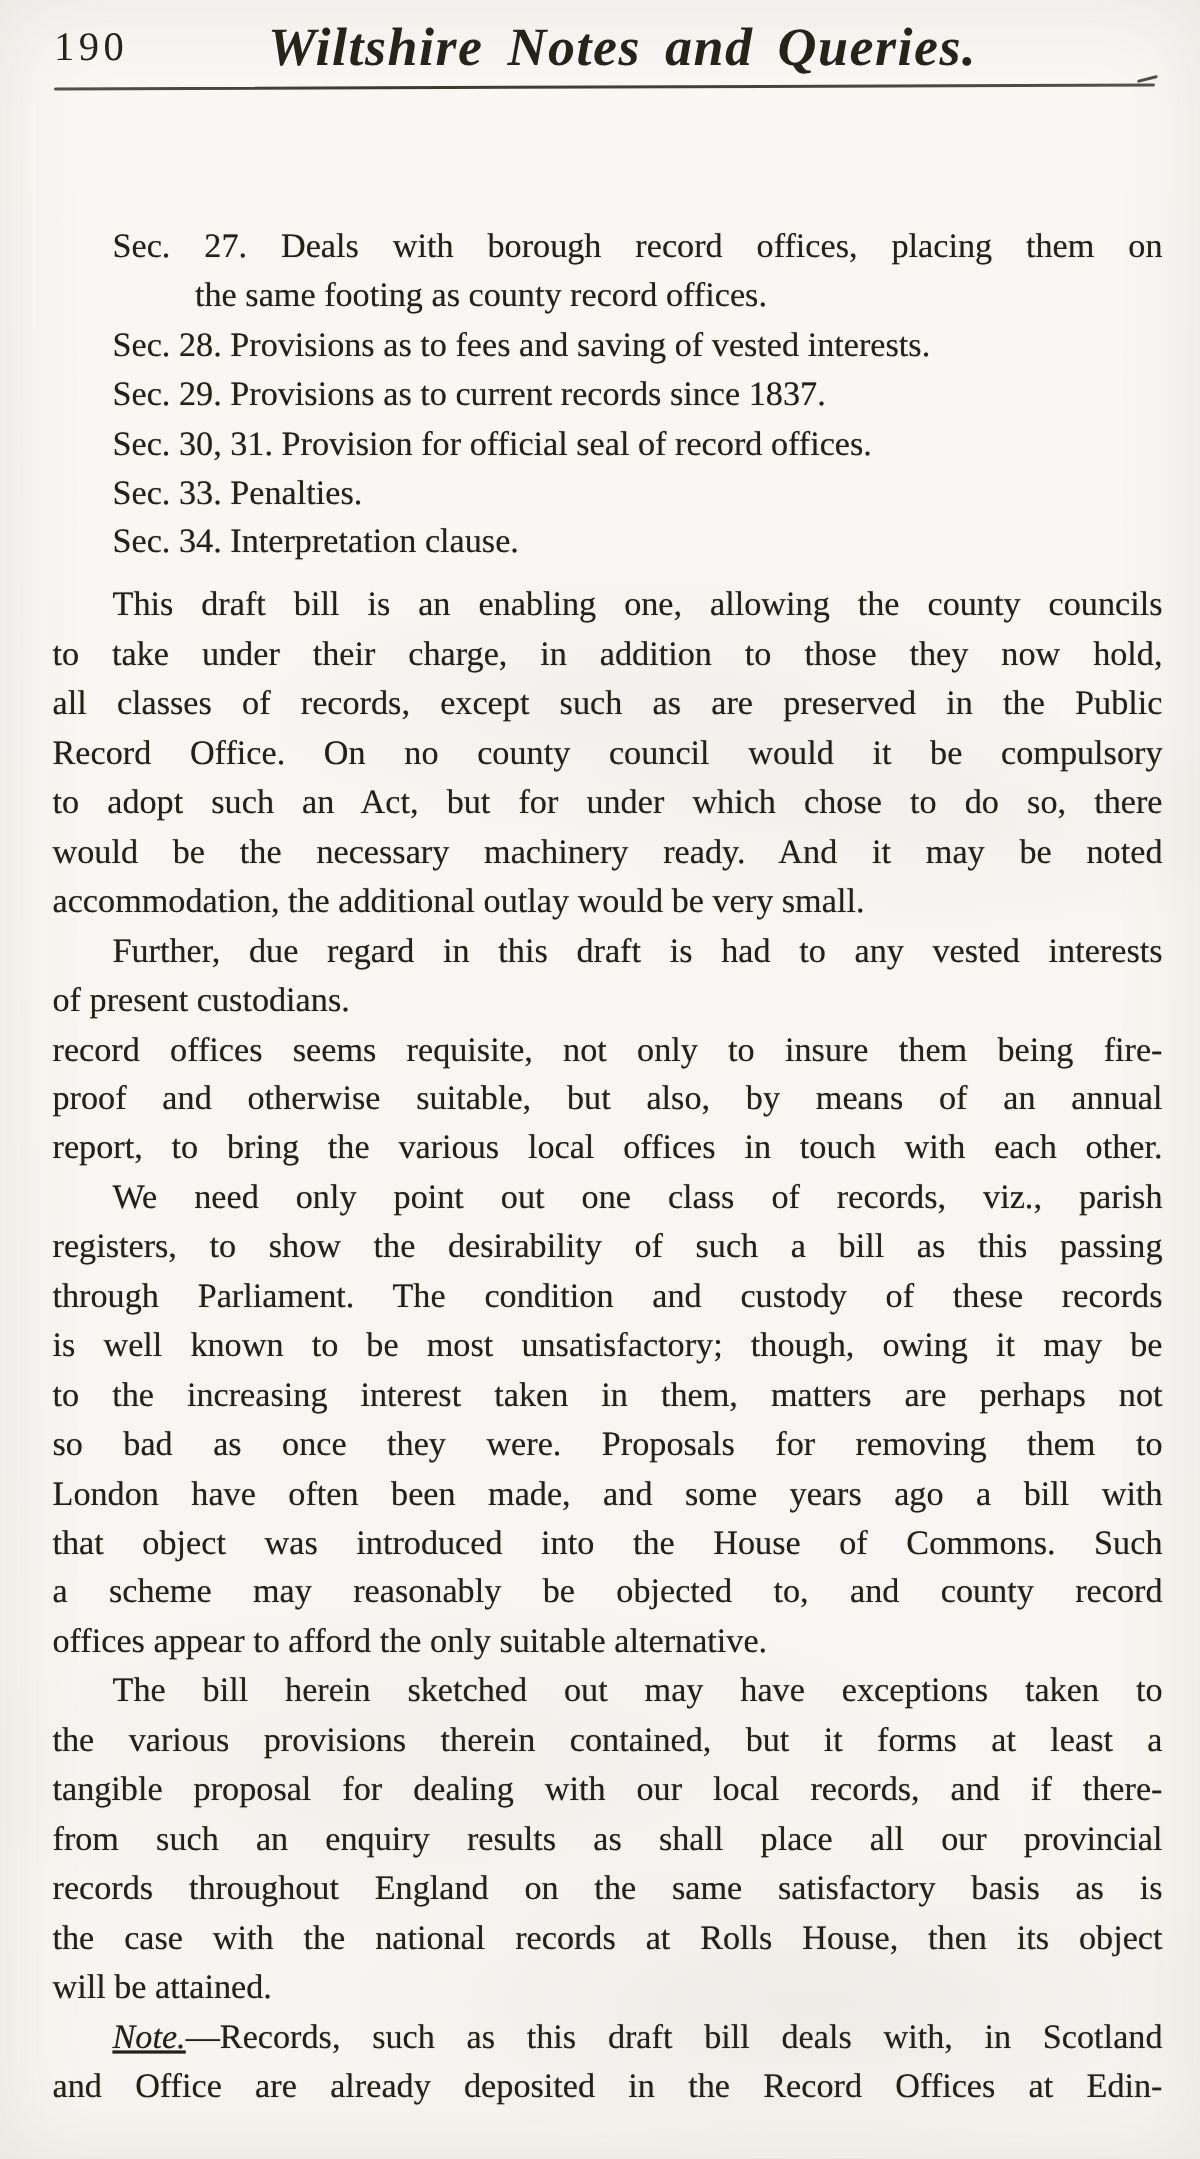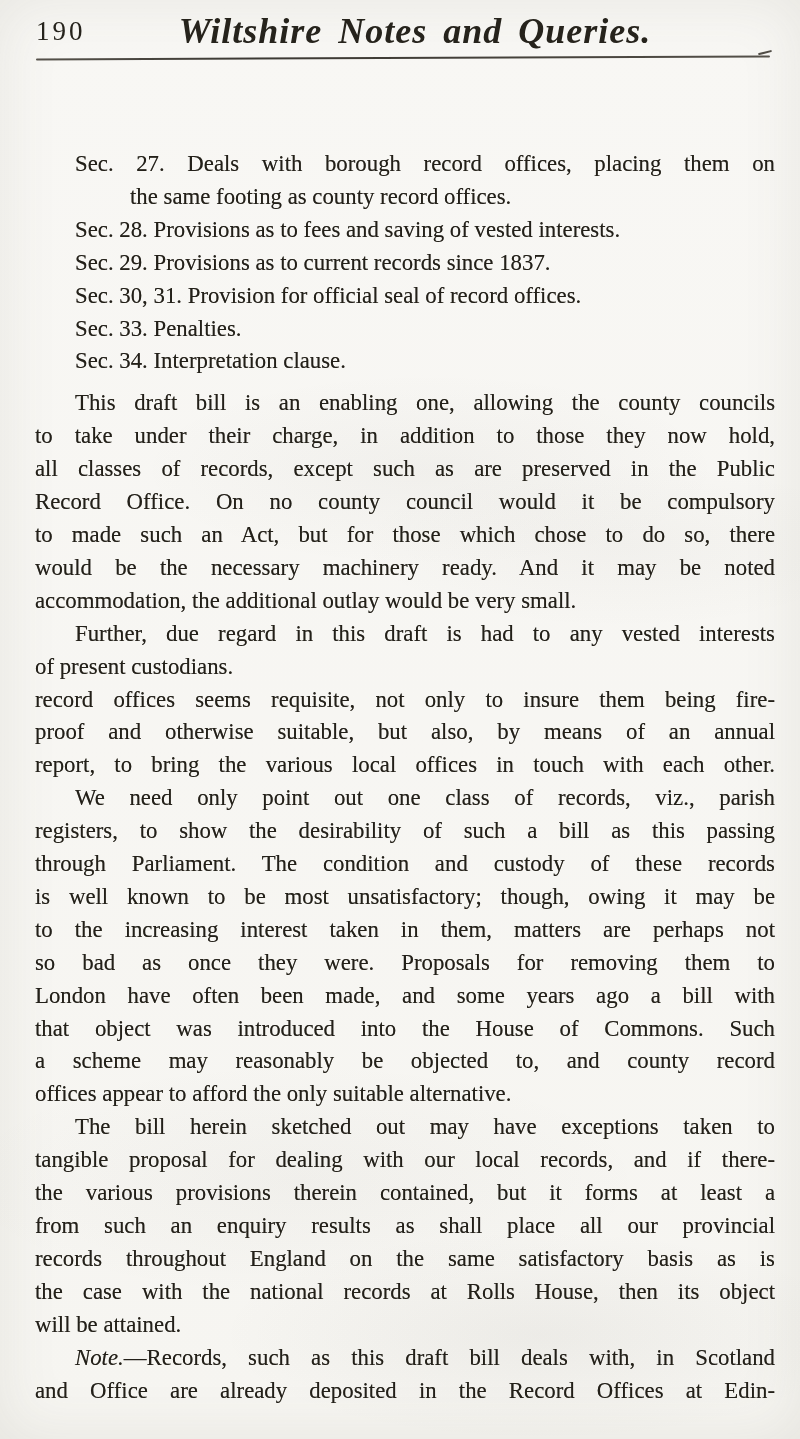--- a/index.html
+++ b/index.html
@@ -86,21 +86,21 @@
     margin-top: 48px;
   }
   .block { margin: 0; }
   .block.gap-top { margin-top: 9px; }
 
   .line { text-align: left; white-space: normal; }
   .line.j { text-align: justify; text-align-last: justify; }
   .line.i-sec  { padding-left: 40px; }
   .line.i-wrap { padding-left: 95px; }
   .line.i-first { text-indent: 40px; }
-  .line i { font-style: italic; }
+  .line i { font-style: italic; text-decoration: underline; }
 </style>
 </head>
 <body>
 
 <div class="page" style="color: rgb(35, 32, 25);">
   <div class="running-header">
     <span class="page-number">190</span>
     <span class="running-title">Wiltshire Notes and Queries.</span>
   </div>
   <div class="header-rule"></div>
@@ -112,21 +112,21 @@
         <div class="line i-sec">Sec. 29. Provisions as to current records since 1837.</div>
         <div class="line i-sec">Sec. 30, 31. Provision for official seal of record offices.</div>
         <div class="line i-sec">Sec. 33. Penalties.</div>
         <div class="line i-sec">Sec. 34. Interpretation clause.</div>
       </div>
       <div class="block gap-top">
         <div class="line i-first j">This draft bill is an enabling one, allowing the county councils</div>
         <div class="line i-none j">to take under their charge, in addition to those they now hold,</div>
         <div class="line i-none j">all classes of records, except such as are preserved in the Public</div>
         <div class="line i-none j">Record Office. On no county council would it be compulsory</div>
-        <div class="line i-none j">to made such an Act, but for those which chose to do so, there</div>
+        <div class="line i-none j">to adopt such an Act, but for under which chose to do so, there</div>
         <div class="line i-none j">would be the necessary machinery ready. And it may be noted</div>
         <div class="line i-none">accommodation, the additional outlay would be very small.</div>
       </div>
       <div class="block">
         <div class="line i-first j">Further, due regard in this draft is had to any vested interests</div>
         <div class="line i-none">of present custodians.</div>
       </div>
       <div class="block">
         <div class="line i-none j">record offices seems requisite, not only to insure them being fire-</div>
         <div class="line i-none j">proof and otherwise suitable, but also, by means of an annual</div>
@@ -139,22 +139,22 @@
         <div class="line i-none j">is well known to be most unsatisfactory; though, owing it may be</div>
         <div class="line i-none j">to the increasing interest taken in them, matters are perhaps not</div>
         <div class="line i-none j">so bad as once they were. Proposals for removing them to</div>
         <div class="line i-none j">London have often been made, and some years ago a bill with</div>
         <div class="line i-none j">that object was introduced into the House of Commons. Such</div>
         <div class="line i-none j">a scheme may reasonably be objected to, and county record</div>
         <div class="line i-none">offices appear to afford the only suitable alternative.</div>
       </div>
       <div class="block">
         <div class="line i-first j">The bill herein sketched out may have exceptions taken to</div>
+        <div class="line i-none j">the various provisions therein contained, but it forms at least a</div>
         <div class="line i-none j">tangible proposal for dealing with our local records, and if there-</div>
-        <div class="line i-none j">the various provisions therein contained, but it forms at least a</div>
         <div class="line i-none j">from such an enquiry results as shall place all our provincial</div>
         <div class="line i-none j">records throughout England on the same satisfactory basis as is</div>
         <div class="line i-none j">the case with the national records at Rolls House, then its object</div>
         <div class="line i-none">will be attained.</div>
       </div>
       <div class="block">
         <div class="line i-first j"><i>Note.</i>—Records, such as this draft bill deals with, in Scotland</div>
         <div class="line i-none j">and Office are already deposited in the Record Offices at Edin-</div>
       </div>
     </main>

